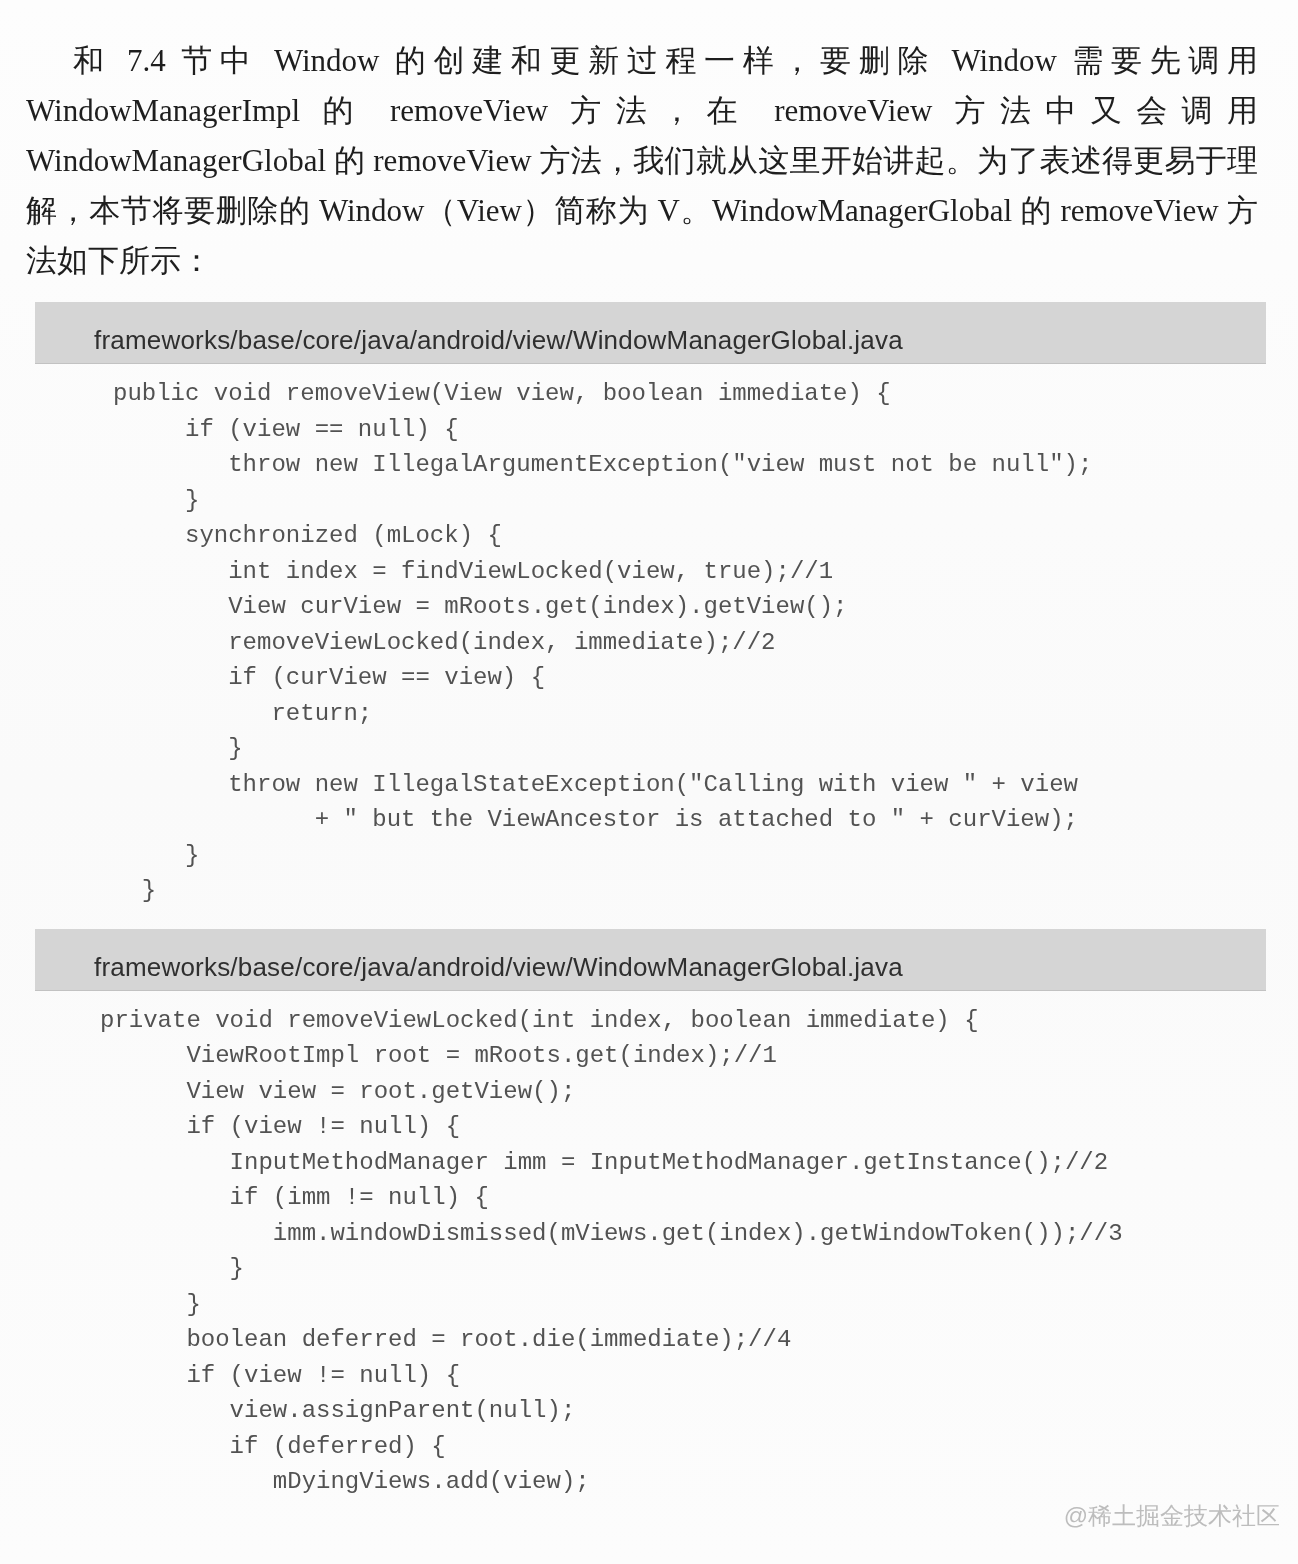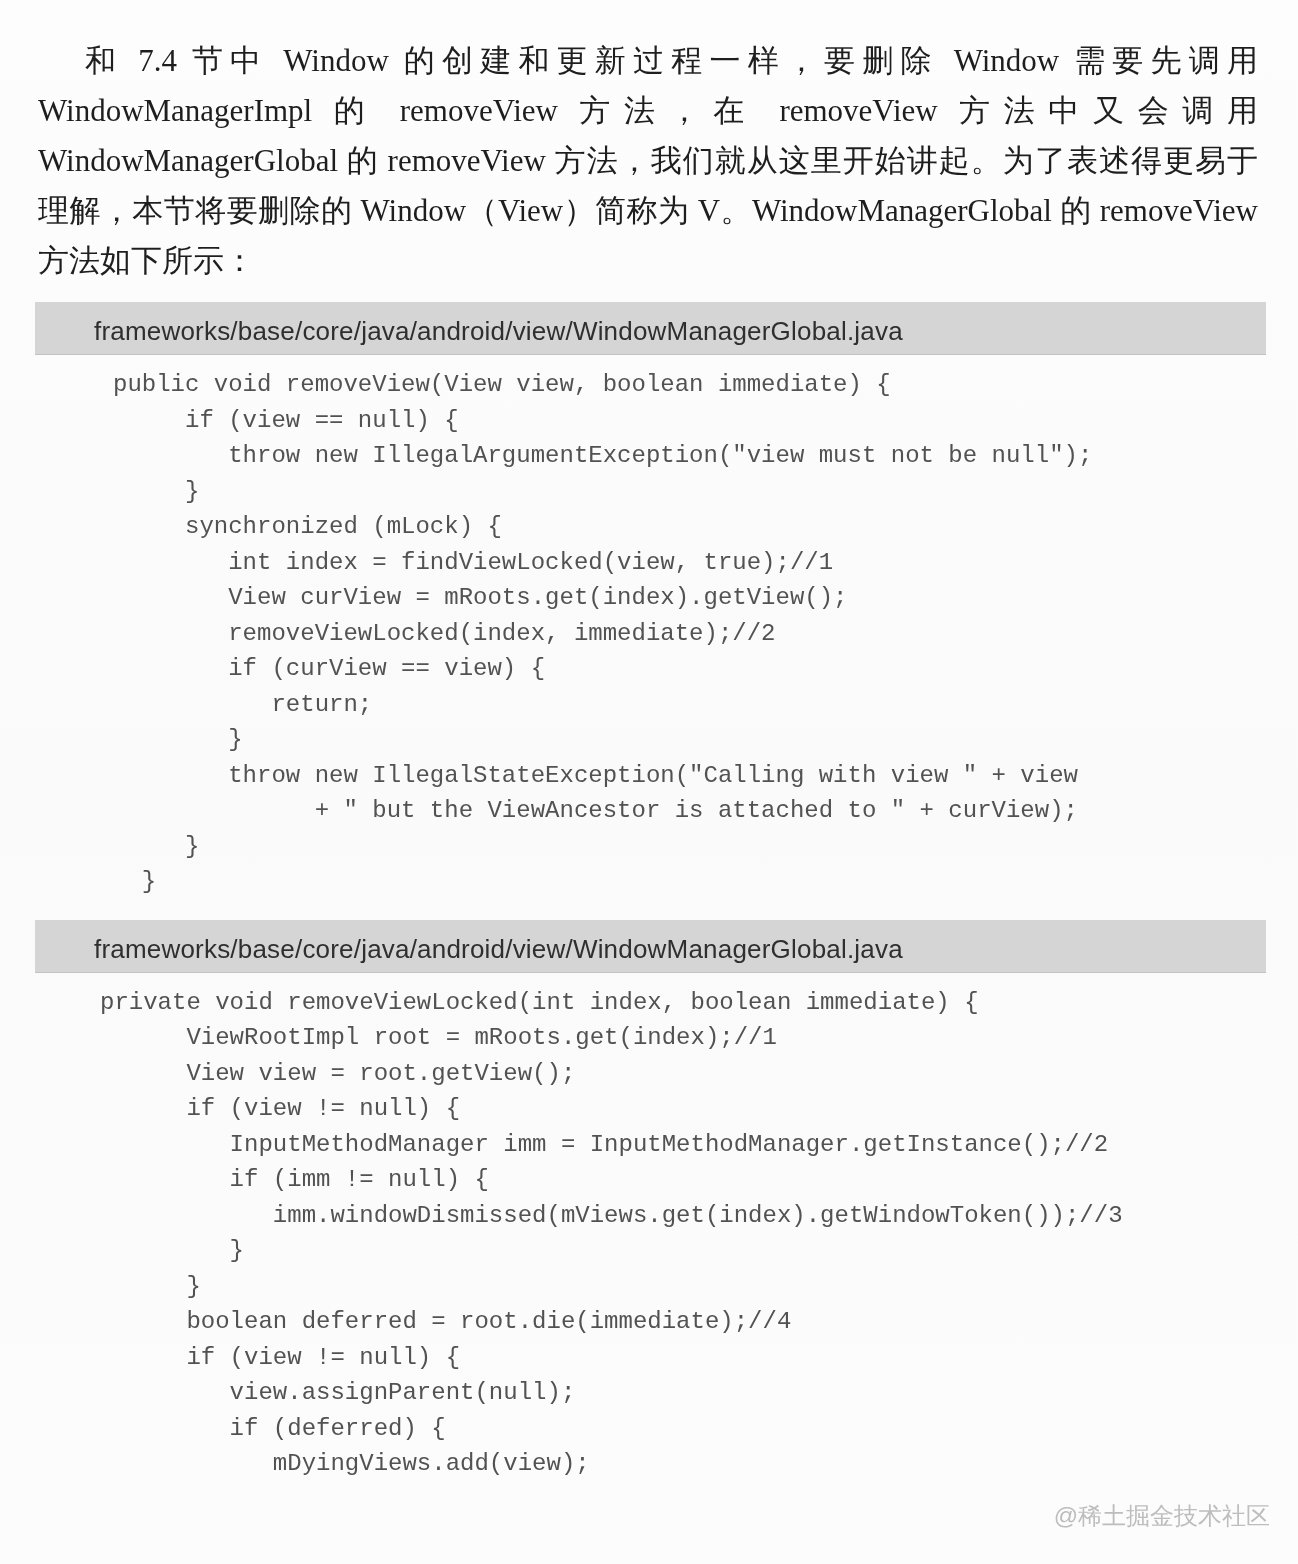--- a/index.html
+++ b/index.html
@@ -18,55 +18,55 @@
     width: 100%;
     height: 100%;
     background: linear-gradient(180deg, #fdfdfd 0%, #fafafa 50%, #fcfcfc 100%);
   }
   .cn {
     font-family: "Liberation Serif", "DejaVu Serif", serif;
     font-size: 31px;
     line-height: 50px;
     color: #1e1e1e;
     text-align: justify;
-    margin: 0 40px 0 38px;
+    margin: 0 40px 0 26px;
     padding-top: 36px;
     text-indent: 47px;
   }
   .cn.note {
     padding-top: 22px;
   }
   .code-header {
     margin: 16px 32px 0 35px;
     background: #d5d5d5;
     box-shadow: 0 1px 0 #c2c2c2;
     font-family: "Liberation Sans", "DejaVu Sans", sans-serif;
     font-size: 26px;
     color: #2f2f2f;
-    padding: 14px 0 7px 59px;
+    padding: 23px 0 7px 59px;
     letter-spacing: 0.2px;
   }
   .code-header-2 {
     margin-top: 20px;
   }
   pre.code {
     font-family: "Liberation Mono", "DejaVu Sans Mono", monospace;
     font-size: 24px;
     line-height: 35.5px;
     color: #525252;
     margin: 0;
     padding: 13px 0 0 113px;
     white-space: pre;
   }
   pre.code.second {
     padding-left: 100px;
   }
   .watermark {
     position: absolute;
-    right: 28px;
+    right: 18px;
     top: 1500px;
     font-family: "Liberation Sans", "DejaVu Sans", sans-serif;
     font-size: 24px;
     color: #bdbdbd;
   }
 </style>
 </head>
 <body>
 
 <div class="page">

